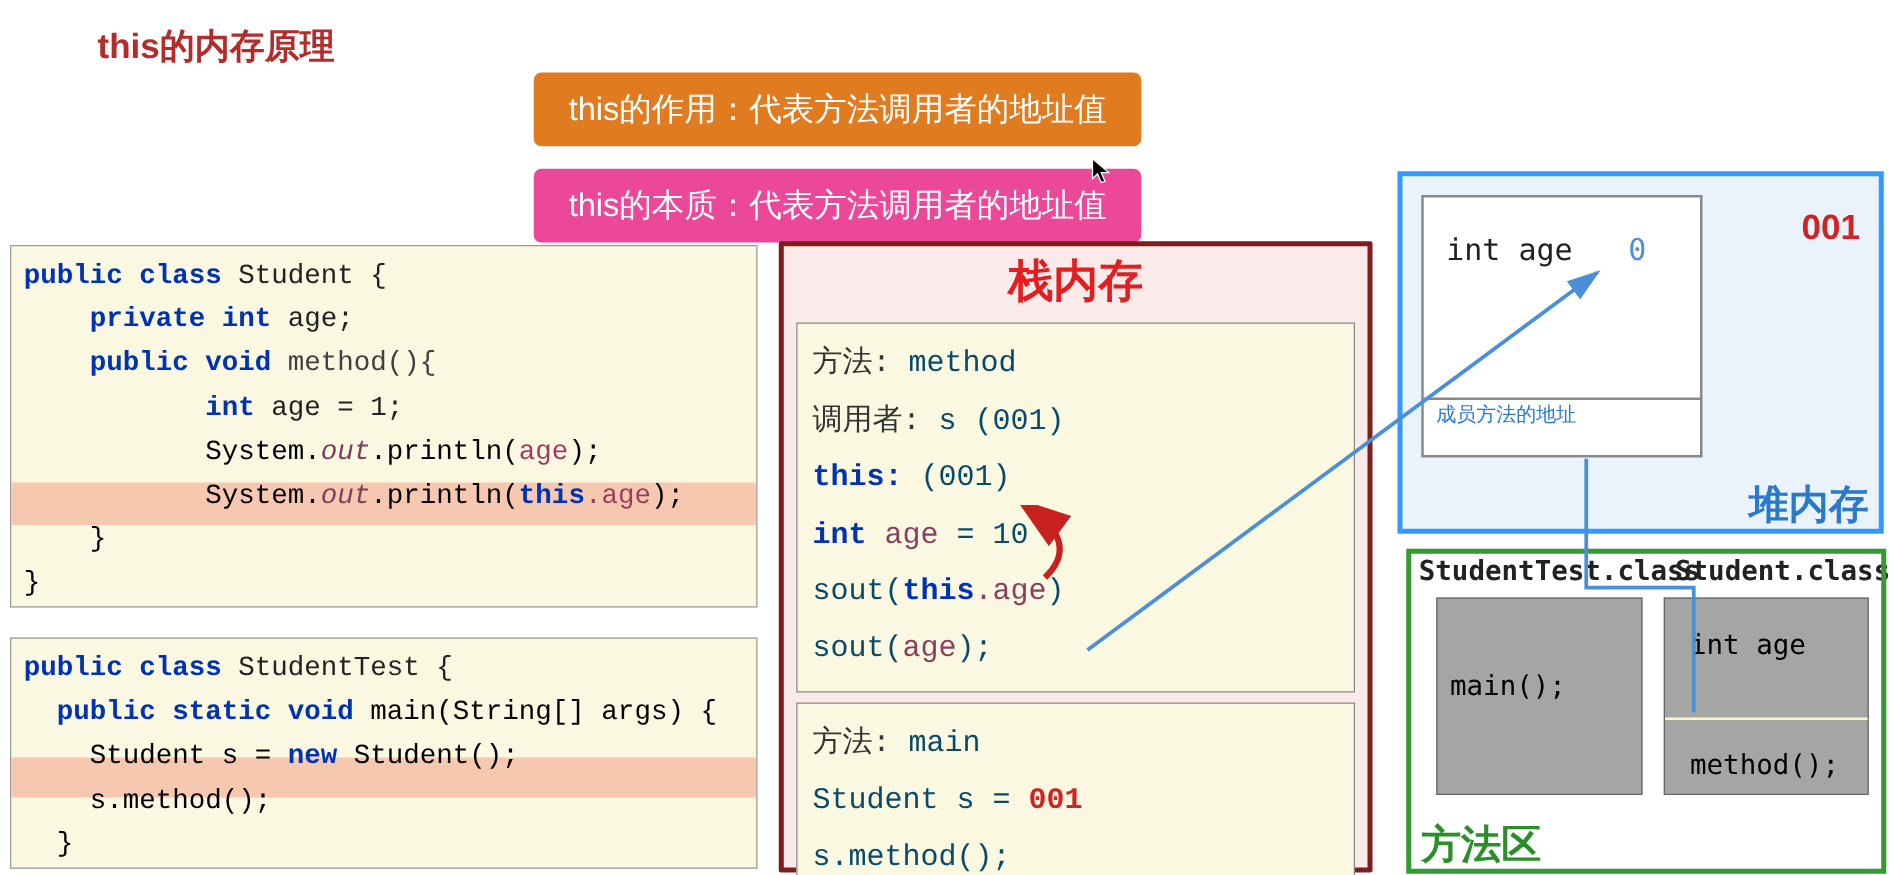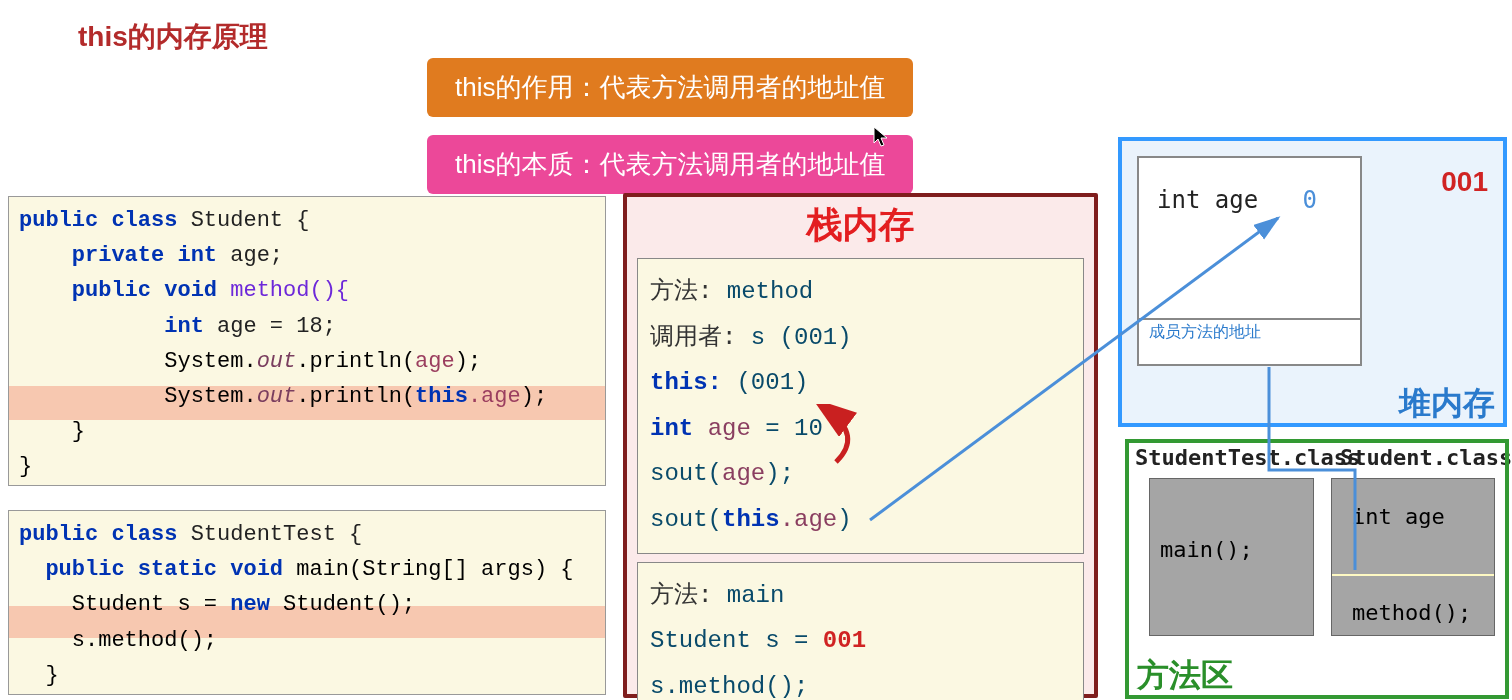--- a/index.html
+++ b/index.html
@@ -45,21 +45,21 @@
       border: 1px solid #999;
       background: #fbf8e2;
       font-family: 'Consolas', 'Courier New', monospace;
       font-size: 22px;
       line-height: 1.6;
       padding: 6px 10px;
     }
     .code-block .kw { color: #0033b3; font-weight: bold; }
     .code-block .name { color: #222; }
     .code-block .out { color: #7a3e5f; font-style: italic; }
-    .code-block .method { color: #6d28d9; }
+    .code-block .method { color: #404040; }
     .code-block .param { color: #9b3e5f; }
     .code-block .thiskw { color: #0033b3; font-weight: bold; }
     .code-block pre {
       font-family: inherit;
       white-space: pre;
     }
     #code-student {
       top: 196px;
       left: 8px;
       width: 598px;
@@ -269,21 +269,21 @@
   <svg width="18" height="24" viewBox="0 0 18 24">
     <path d="M2 2 L2 18 L6 14 L9 21 L12 20 L9 13 L15 13 Z" fill="#000" stroke="#fff" stroke-width="1"></path>
   </svg>
 </div>
 
 <div id="code-student" class="code-block">
   <div class="highlight-line"></div>
   <pre><span class="kw">public</span> <span class="kw">class</span> <span class="name">Student {</span>
     <span class="kw">private</span> <span class="kw">int</span> <span class="name">age;</span>
     <span class="kw">public</span> <span class="kw">void</span> <span class="method">method(){</span>
-           <span class="kw">int</span> <span class="name">age = 18;</span>
+           <span class="kw">int</span> <span class="name">age = 1;</span>
            <span>System.</span><span class="out">out</span><span>.println(</span><span class="param">age</span><span>);</span>
            <span>System.</span><span class="out">out</span><span>.println(</span><span class="thiskw">this</span><span class="param">.age</span><span>);</span>
 <span>    }</span>
 <span>}</span></pre>
 </div>
 
 <div id="code-studenttest" class="code-block">
   <div class="highlight-line"></div>
   <pre><span class="kw">public</span> <span class="kw">class</span> <span class="name">StudentTest {</span>
   <span class="kw">public</span> <span class="kw">static</span> <span class="kw">void</span> <span>main(String[] args) {</span>
@@ -293,22 +293,22 @@
 <span>}</span></pre>
 </div>
 
 <div class="stack-memory">
   <div class="stack-title">栈内存</div>
   <div class="stack-box">
     <div><span class="label">方法:</span> <span>method</span></div>
     <div><span class="label">调用者:</span> <span>s (001)</span></div>
     <div><span class="kw-this">this:</span>  <span>(001)</span></div>
     <div><span class="type2">int</span> <span class="var">age</span> <span>= 10</span></div>
+    <div><span>sout(</span><span class="kw-this">this</span><span class="var">.age</span><span>)</span></div>
     <div><span>sout(</span><span class="var">age</span><span>);</span></div>
-    <div><span>sout(</span><span class="kw-this">this</span><span class="var">.age</span><span>)</span></div>
     <svg class="curved-arrow" style="top:145px;left:170px;" width="60" height="70" viewBox="0 0 60 70">
       <defs>
         <marker id="redhead2" markerWidth="10" markerHeight="10" refX="5" refY="3" orient="auto">
           <path d="M0,0 L0,6 L9,3 z" fill="#c92020"></path>
         </marker>
       </defs>
       <path d="M 28 58 Q 55 32 20 6" stroke="#c92020" stroke-width="5" fill="none" marker-end="url(#redhead2)"></path>
     </svg>
   </div>
   <div class="stack-box">

